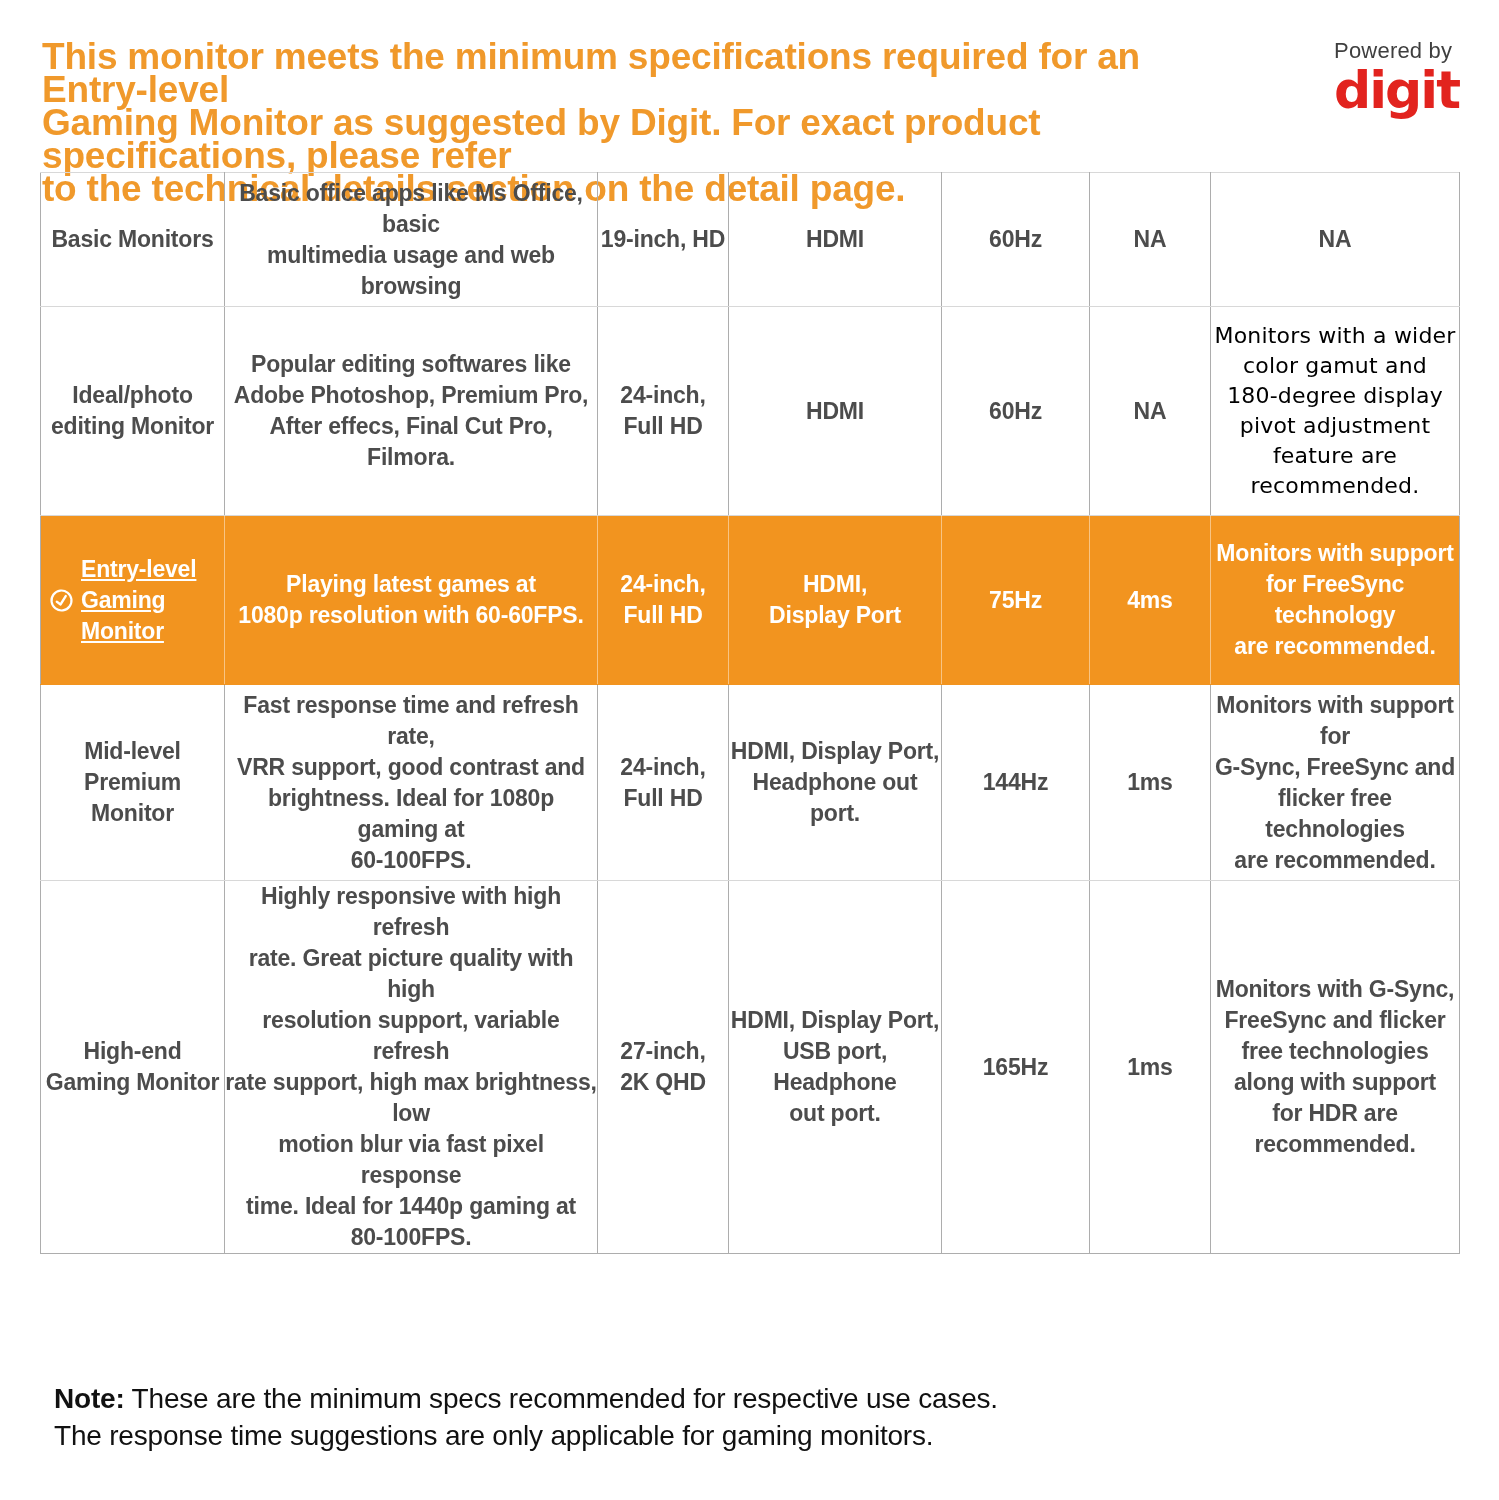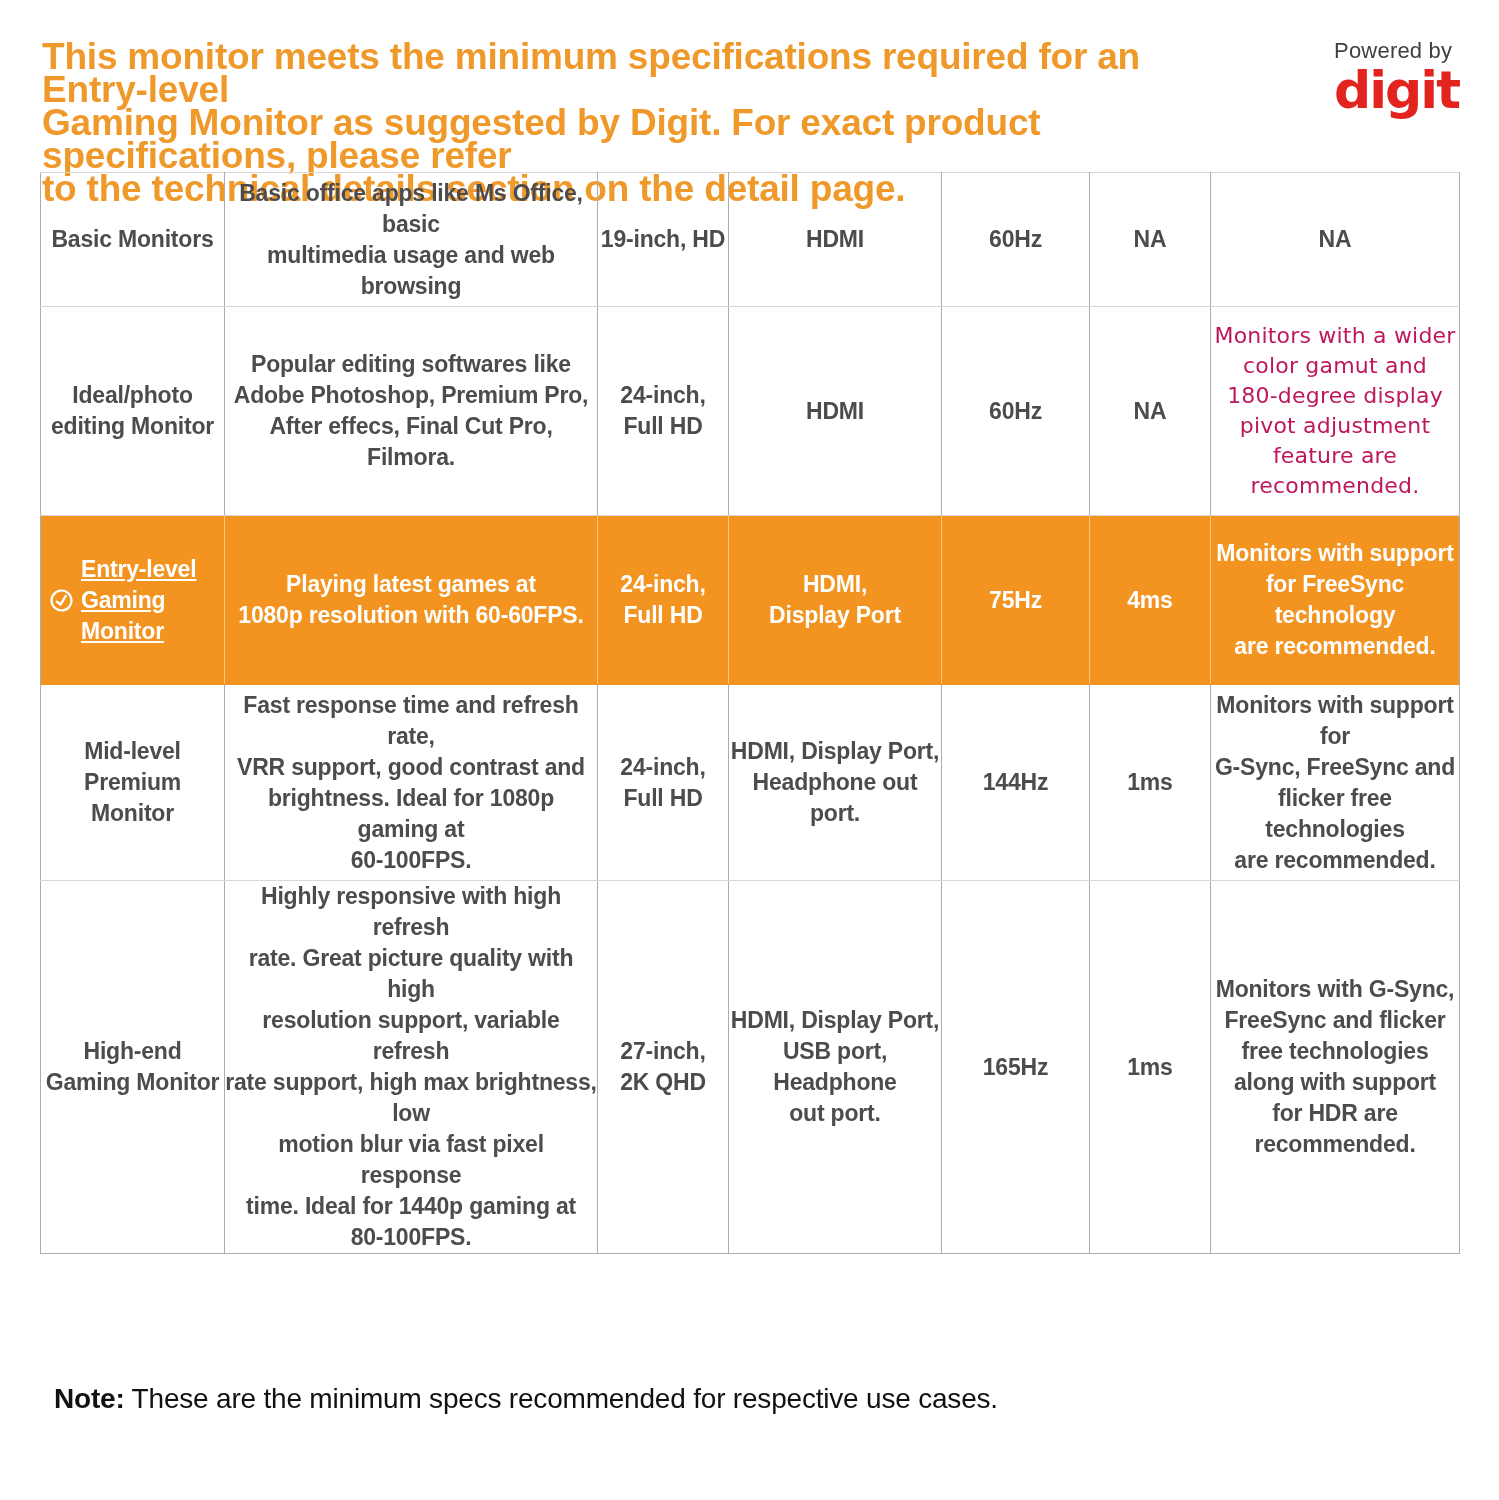--- a/index.html
+++ b/index.html
@@ -55,21 +55,21 @@
   }
   tr.hlrow td:first-child{border-left-color:#ADADAD!important;}
   tr.hlrow td:last-child{border-right-color:#ADADAD!important;}
 
   .usecase-flex{display:flex;align-items:center;gap:7px;padding-left:8px;text-align:left;text-decoration:underline;}
   .check-icon{flex:0 0 auto;width:25px;height:25px;transform:rotate(-8deg);}
 
   
   .ember{
     font-family:"DejaVu Sans", sans-serif;font-weight:400;font-size:22px;
-    line-height:30px;letter-spacing:0.2px;color:#be185d;
+    line-height:30px;letter-spacing:0.2px;color:#000000;
   }
 
   
   .note{
     position:absolute;left:42px;top:1380px;width:1100px;
     font-size:28px;line-height:37px;color:#111111;letter-spacing:-0.2px;padding-left:12px;
   }
   .note b{font-weight:700;}
 </style>
 </head>
@@ -193,13 +193,14 @@
 along with support
 for HDR are recommended.</td>
   </tr>
 </tbody>
   </table>
 
 <div class="note">
   <div>
     <b>Note:</b><span> These are the minimum specs recommended for respective use cases.</span>
   </div>
+  <div>The response time suggestions are only applicable for gaming monitors.</div>
 </div>
 
 </body></html>

